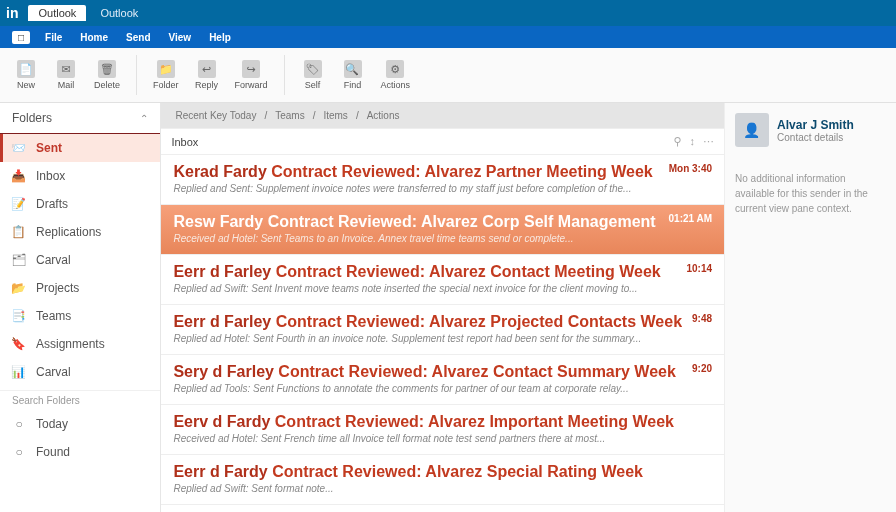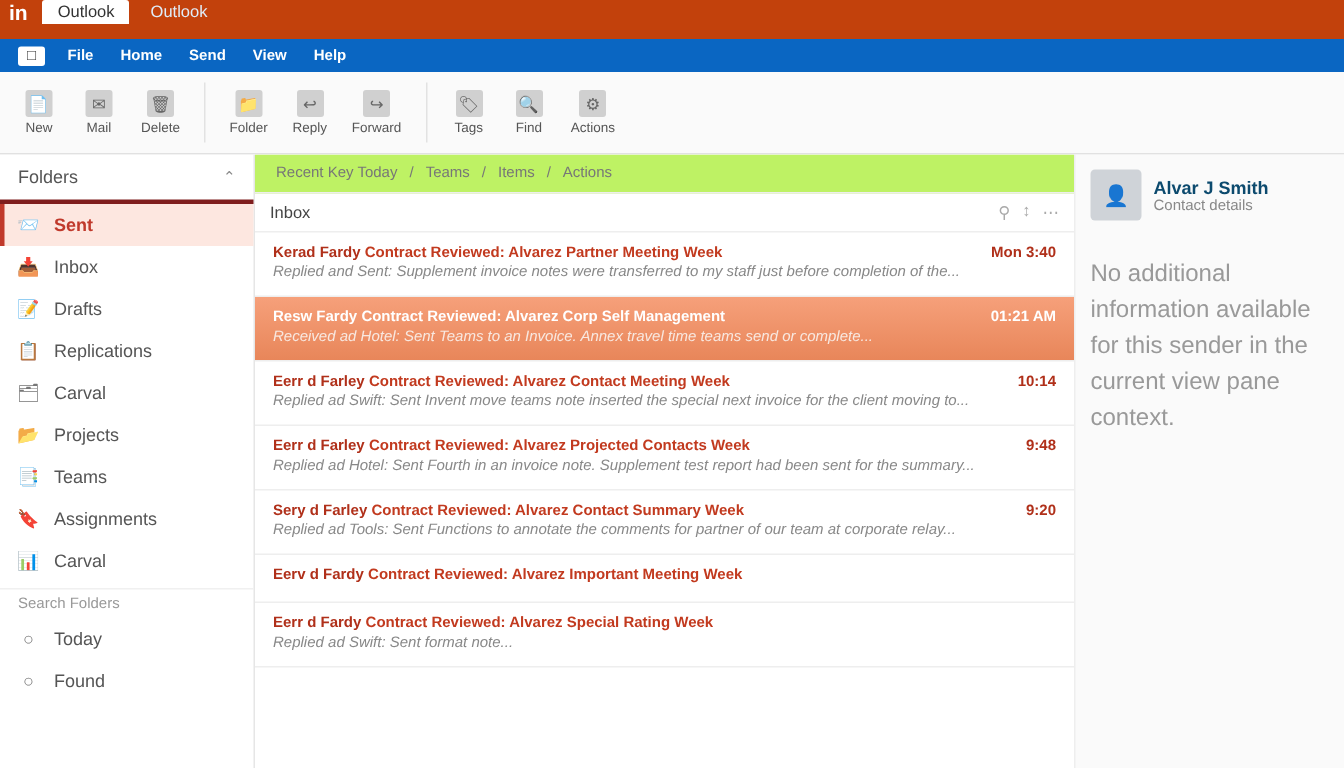--- a/index.html
+++ b/index.html
@@ -1,61 +1,61 @@
 <!DOCTYPE html>
 <html><head>
 <meta charset="utf-8">
 <style>
 * { margin: 0; padding: 0; box-sizing: border-box; font-family: "Segoe UI", Arial, sans-serif; }
 body { width: 896px; height: 512px; background: #f3f3f3; overflow: hidden; }
 .window { width: 100%; height: 100%; background: #fff; display: flex; flex-direction: column; }
-.titlebar { background: #c2410c; height: 26px; display: flex; align-items: flex-start; padding: 0 6px; color: #fff; font-size: 11px; }
+.titlebar { background: #0369a1; height: 26px; display: flex; align-items: center; padding: 0 6px; color: #fff; font-size: 11px; }
 .titlebar .logo { font-weight: bold; font-size: 14px; margin-right: 10px; }
 .titlebar .tab { background: #fff; color: #333; padding: 2px 10px; border-radius: 2px 2px 0 0; margin-right: 6px; font-size: 11px; }
 .titlebar .tab2 { color: #e0ecf8; padding: 2px 8px; font-size: 11px; }
 .ribbon { background: #f9f9f9; border-bottom: 1px solid #e1e1e1; }
 .ribbon-top { background: #0a66c2; height: 22px; display: flex; align-items: center; padding-left: 12px; gap: 4px; }
 .ribbon-top .rt-item { color: #fff; font-size: 10px; padding: 2px 7px; cursor: pointer; font-weight: bold; }
 .ribbon-top .rt-box { background:#fff; color:#333; border-radius:2px; padding:1px 6px; font-size:10px; margin-right:4px;}
 .ribbon-body { height: 54px; display: flex; align-items: center; padding: 4px 10px; gap: 8px; background: #fafafa; }
 .ribbon-btn { display: flex; flex-direction: column; align-items: center; font-size: 9px; color: #555; padding: 2px 4px; cursor: pointer; min-width: 32px; }
 .ribbon-btn .ic { width: 18px; height: 18px; background: #d0d0d0; border-radius: 2px; margin-bottom: 2px; display:flex; align-items:center; justify-content:center; font-size:11px; color:#666;}
 .ribbon-sep { width: 1px; height: 40px; background: #e2e2e2; margin: 0 4px; }
 .main { flex: 1; display: flex; overflow: hidden; }
 .sidebar { width: 170px; border-right: 1px solid #e6e6e6; background: #fff; display: flex; flex-direction: column; font-size: 12px; }
-.sb-head { display: flex; align-items: center; justify-content: space-between; padding: 8px 12px; color: #555; font-weight: 500; border-bottom: 3px solid #7f1d1d; }
+.sb-head { display: flex; align-items: center; justify-content: space-between; padding: 8px 12px; color: #555; font-weight: 500; border-bottom: 1px solid #7f1d1d; }
 .sb-head .chev { color:#888; font-size:10px;}
 .sb-item { display: flex; align-items: center; gap: 10px; padding: 7px 12px; color: #555; cursor: pointer; }
 .sb-item.active { background: #fde7e0; color: #c0392b; font-weight: bold; border-left: 3px solid #c0392b; padding-left: 9px; }
 .sb-item .sic { width: 14px; height: 14px; display:inline-flex; align-items:center; justify-content:center; color:#777; }
 .sb-item.active .sic{ color:#c0392b;}
 .sb-subhead { padding: 4px 12px; font-size: 10px; color: #999; border-top: 1px solid #f0f0f0; margin-top: 4px; }
 .content { flex: 1; display: flex; flex-direction: column; background: #fff; }
-.breadcrumb { padding: 6px 10px; font-size: 10px; color: #777; border-bottom: 1px solid #eee; background:#bef264; display:flex; align-items:center; gap:4px;text-align:right;}
+.breadcrumb { padding: 6px 10px; font-size: 10px; color: #777; border-bottom: 1px solid #eee; background:#e5e5e5; display:flex; align-items:center; gap:4px;text-align:right;}
 .breadcrumb .bc-seg { padding:1px 4px; }
 .listhead { padding: 6px 10px; font-size: 11px; color: #444; display:flex; justify-content:space-between; align-items:center; border-bottom:1px solid #eee;}
 .listhead .lh-icons { display:flex; gap:8px; color:#aaa; font-size:11px;}
 .maillist { flex:1; overflow-y:auto; }
 .mail { padding: 8px 12px 10px 12px; border-bottom: 1px solid #eee; display:flex; justify-content:space-between; cursor:pointer; }
 .mail.sel { background: linear-gradient(180deg,#f6a07a,#e8865a); color:#fff;}
 .mail.sel .ml-preview{color:#f8e8e0;}
 .mail.sel .ml-date{color:#fff;}
 .mail .ml-left{flex:1; min-width:0;}
-.mail .ml-subject { font-size: 10px; font-weight: 600; color:#c23a1f; margin-bottom:2px; white-space:nowrap; overflow:hidden; text-overflow:ellipsis;}
+.mail .ml-subject { font-size: 16px; font-weight: 600; color:#c23a1f; margin-bottom:2px; white-space:nowrap; overflow:hidden; text-overflow:ellipsis;}
 .mail.sel .ml-subject{color:#fff;}
 .mail .ml-subject .sender{color:#b0301a; font-weight:700;}
 .mail.sel .ml-subject .sender{color:#fff;}
 .mail .ml-preview { font-size: 10px; color: #888; white-space:nowrap; overflow:hidden; text-overflow:ellipsis;font-style:italic;}
 .mail .ml-date { font-size: 10px; color:#b0301a; white-space:nowrap; margin-left:10px; font-weight:600;}
 .reading { width: 180px; border-left:1px solid #eee; background:#fafafa; padding:10px; font-size:11px;}
 .reading .pr-head{display:flex; align-items:center; gap:8px; margin-bottom:8px;}
 .reading .avatar{width:34px;height:34px;background:#cfd3d8;border-radius:3px; display:flex;align-items:center;justify-content:center;color:#666;font-size:14px;}
 .reading .pr-name{font-weight:700; color:#0c4a6e; font-size:12px;}
 .reading .pr-sub{font-size:10px;color:#888;}
-.reading .pr-body{font-size:16px;color:#999;line-height:1.5;margin-top:24px;}
+.reading .pr-body{font-size:10px;color:#999;line-height:1.5;margin-top:24px;}
 </style>
 </head>
 <body>
 
 <div class="window">
   <div class="titlebar">
     <span class="logo">in</span>
     <span class="tab">Outlook</span>
     <span class="tab2">Outlook</span>
   </div>
@@ -91,21 +91,21 @@
           <div class="ic">↩</div>
           <span>Reply</span>
         </div>
         <div class="ribbon-btn">
           <div class="ic">↪</div>
           <span>Forward</span>
         </div>
         <div class="ribbon-sep"></div>
         <div class="ribbon-btn">
           <div class="ic">🏷</div>
-          <span>Tags</span>
+          <span>Self</span>
         </div>
         <div class="ribbon-btn">
           <div class="ic">🔍</div>
           <span>Find</span>
         </div>
         <div class="ribbon-btn">
           <div class="ic">⚙</div>
           <span>Actions</span>
         </div>
       </div>
@@ -215,20 +215,21 @@
           <div class="mail">
             <div class="ml-left">
               <div class="ml-subject"><span class="sender">Sery d Farley</span> Contract Reviewed: Alvarez Contact Summary Week</div>
               <div class="ml-preview">Replied ad Tools: Sent Functions to annotate the comments for partner of our team at corporate relay...</div>
             </div>
             <div class="ml-date">9:20</div>
           </div>
           <div class="mail">
             <div class="ml-left">
               <div class="ml-subject"><span class="sender">Eerv d Fardy</span> Contract Reviewed: Alvarez Important Meeting Week</div>
+              <div class="ml-preview">Received ad Hotel: Sent French time all Invoice tell format note test send partners there at most...</div>
             </div>
             <div class="ml-date"></div>
           </div>
           <div class="mail">
             <div class="ml-left">
               <div class="ml-subject"><span class="sender">Eerr d Fardy</span> Contract Reviewed: Alvarez Special Rating Week</div>
               <div class="ml-preview">Replied ad Swift: Sent format note...</div>
             </div>
             <div class="ml-date"></div>
           </div>

